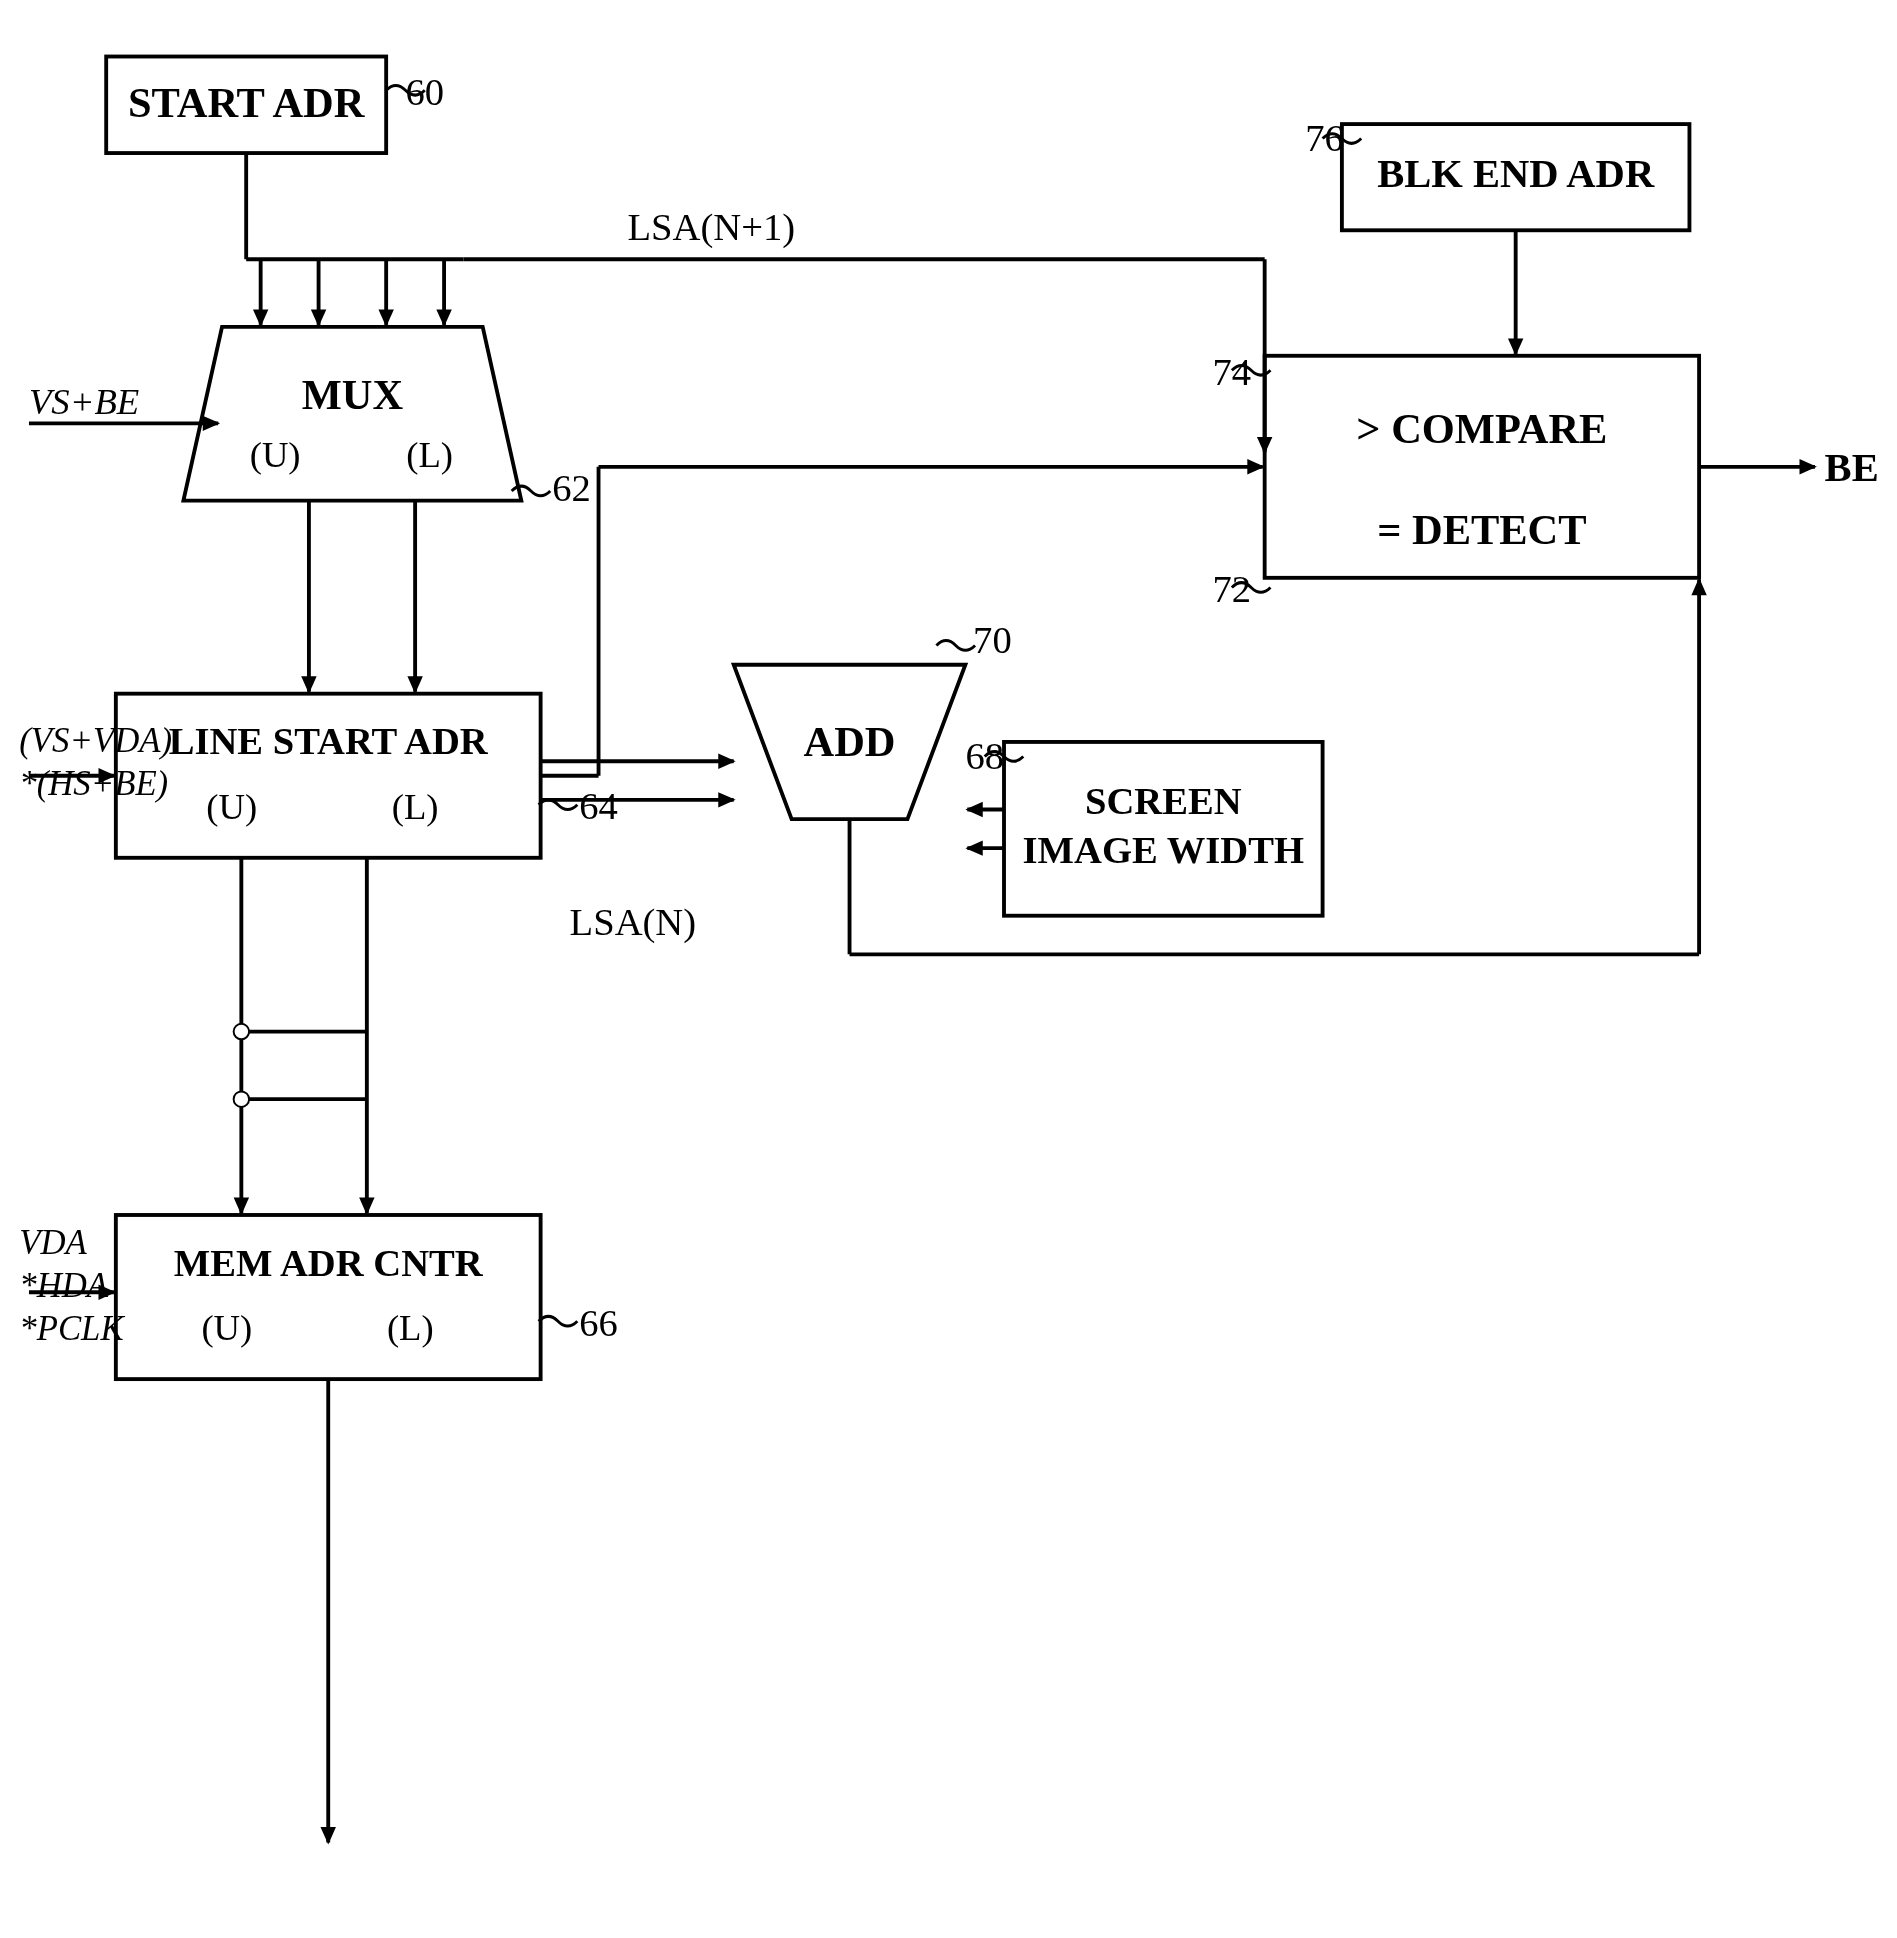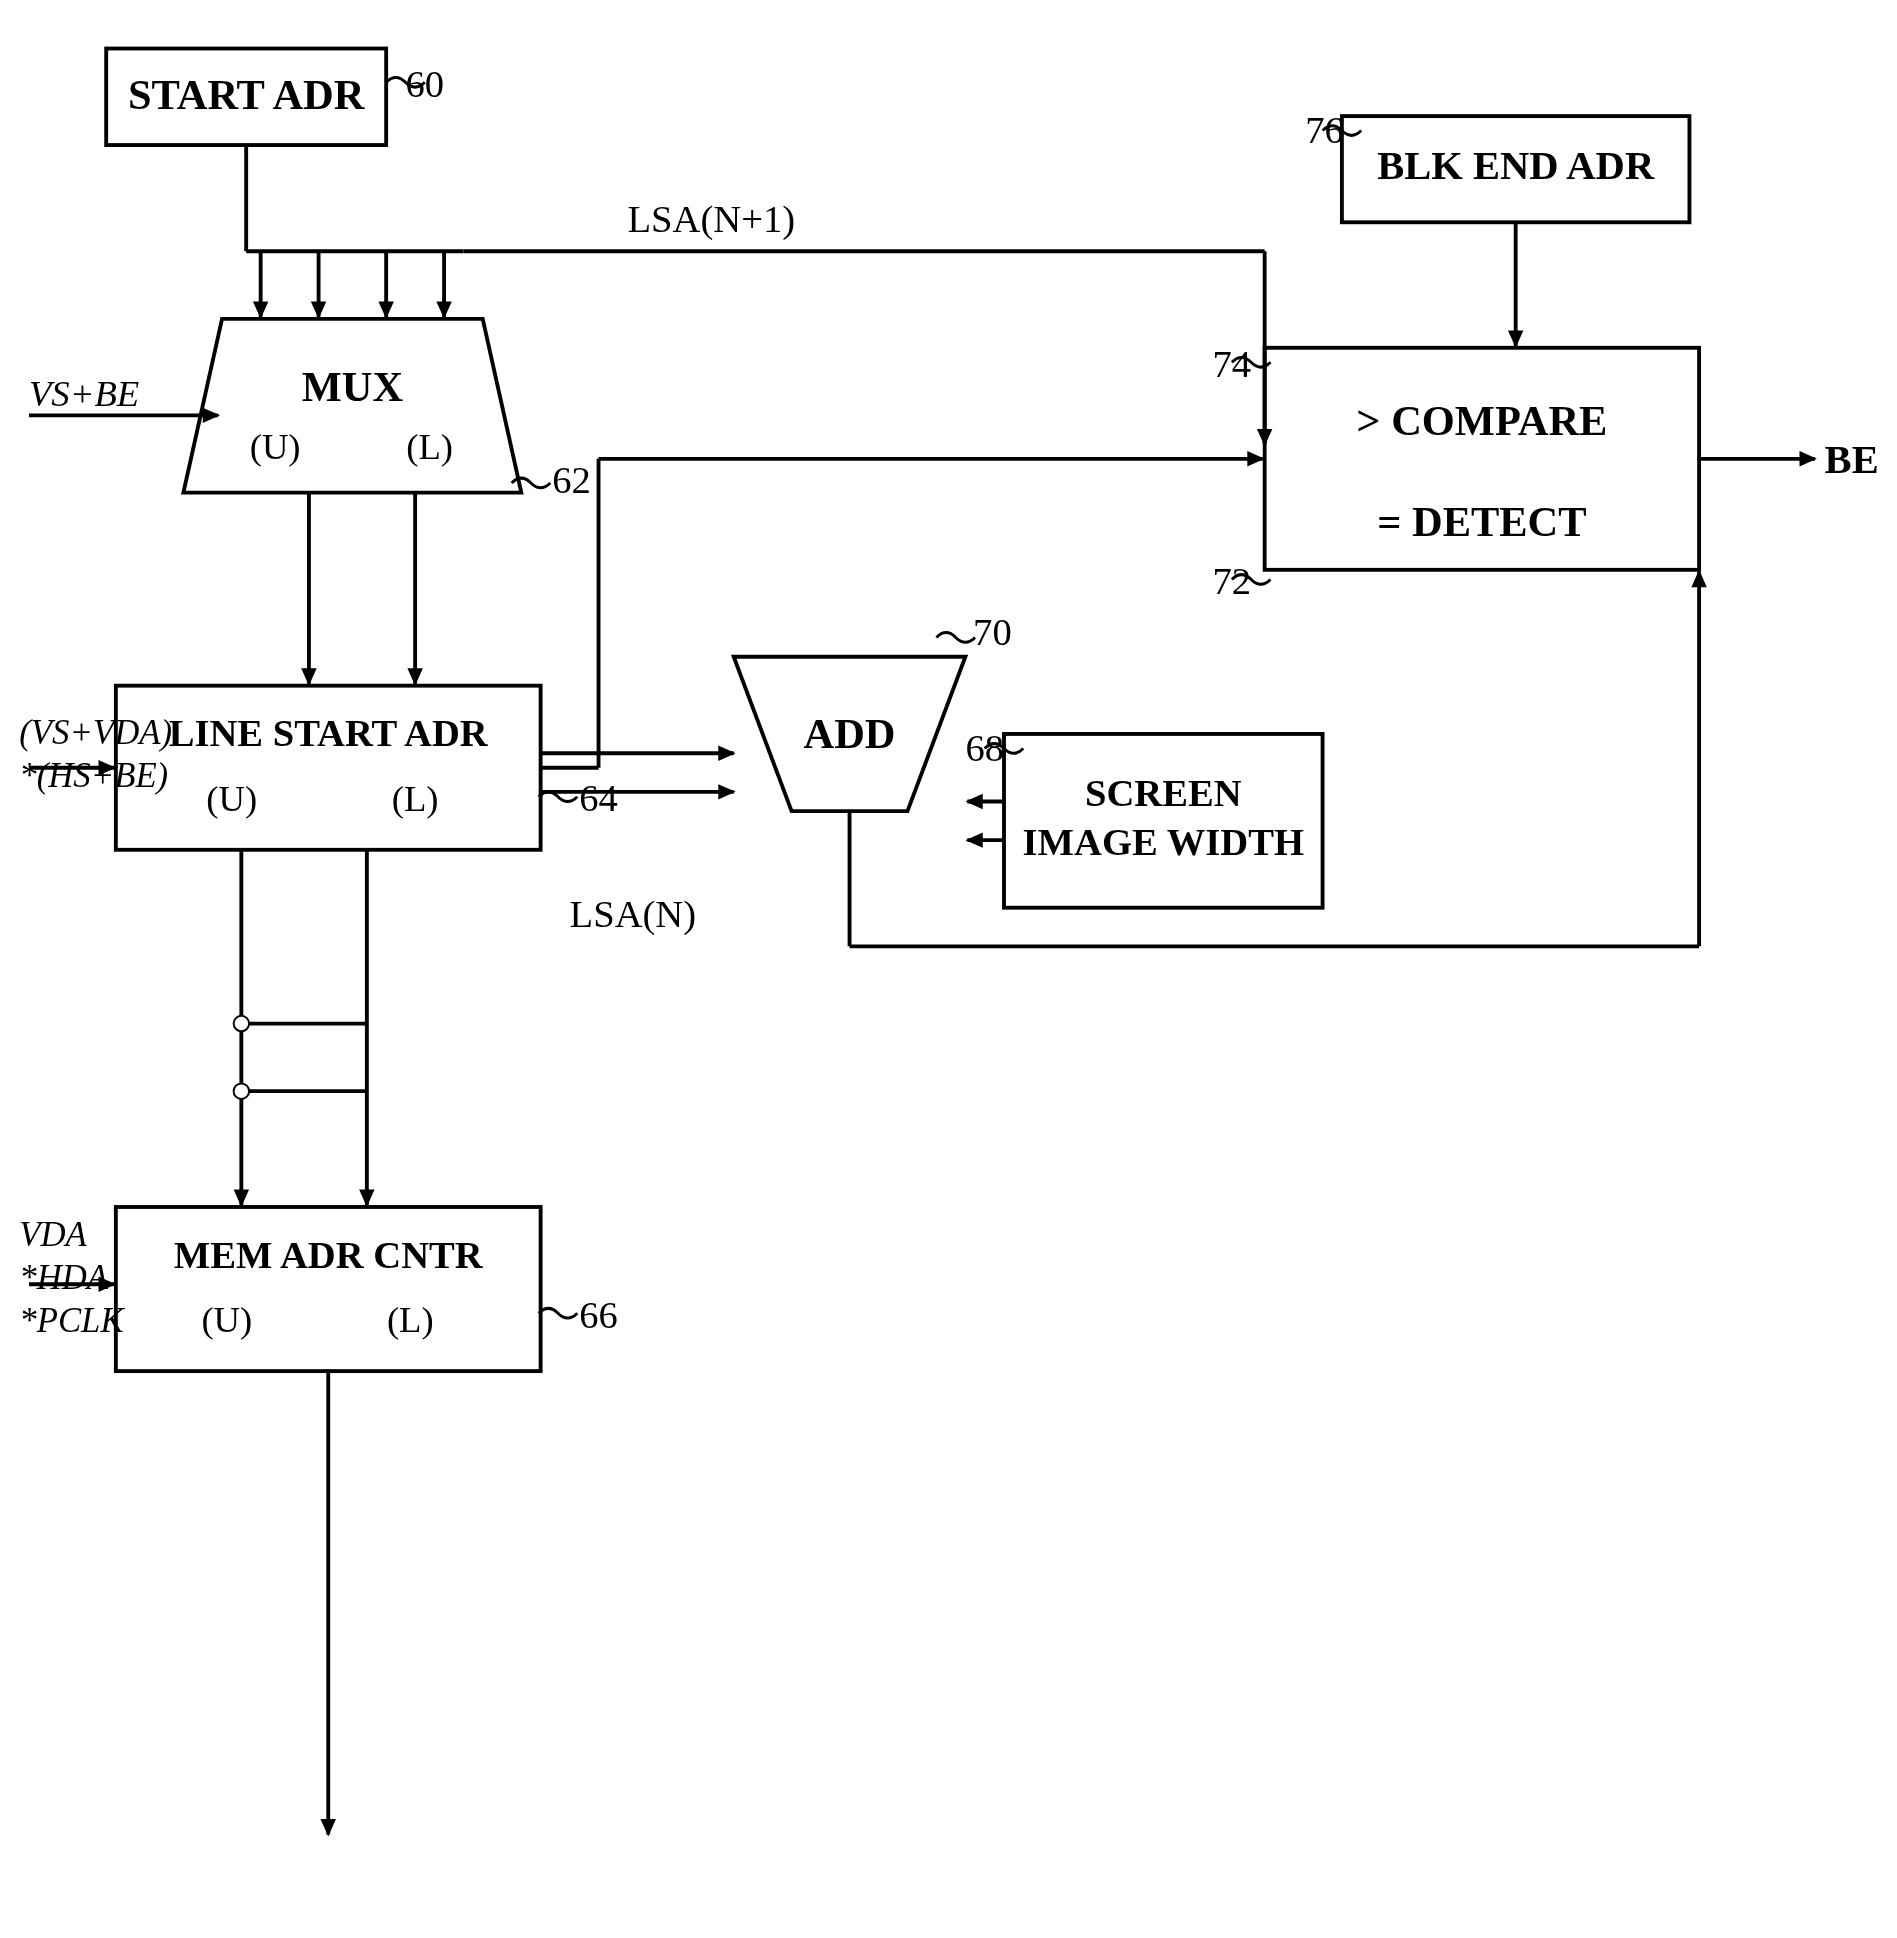--- a/index.html
+++ b/index.html
@@ -6,21 +6,21 @@
     body {
       background: #fff;
       width: 1897px;
       height: 1939px;
       font-family: 'Times New Roman', Times, serif;
       position: relative;
       overflow: hidden;
     }
     .diagram-container {
       position: absolute;
-      top: 0; left: 0;
+      top: 8px; left: 0;
       width: 1897px;
       height: 1824px;
     }
     svg {
       width: 1897px;
       height: 1939px;
       position: absolute;
       top: 0; left: 0;
     }
   </style>

